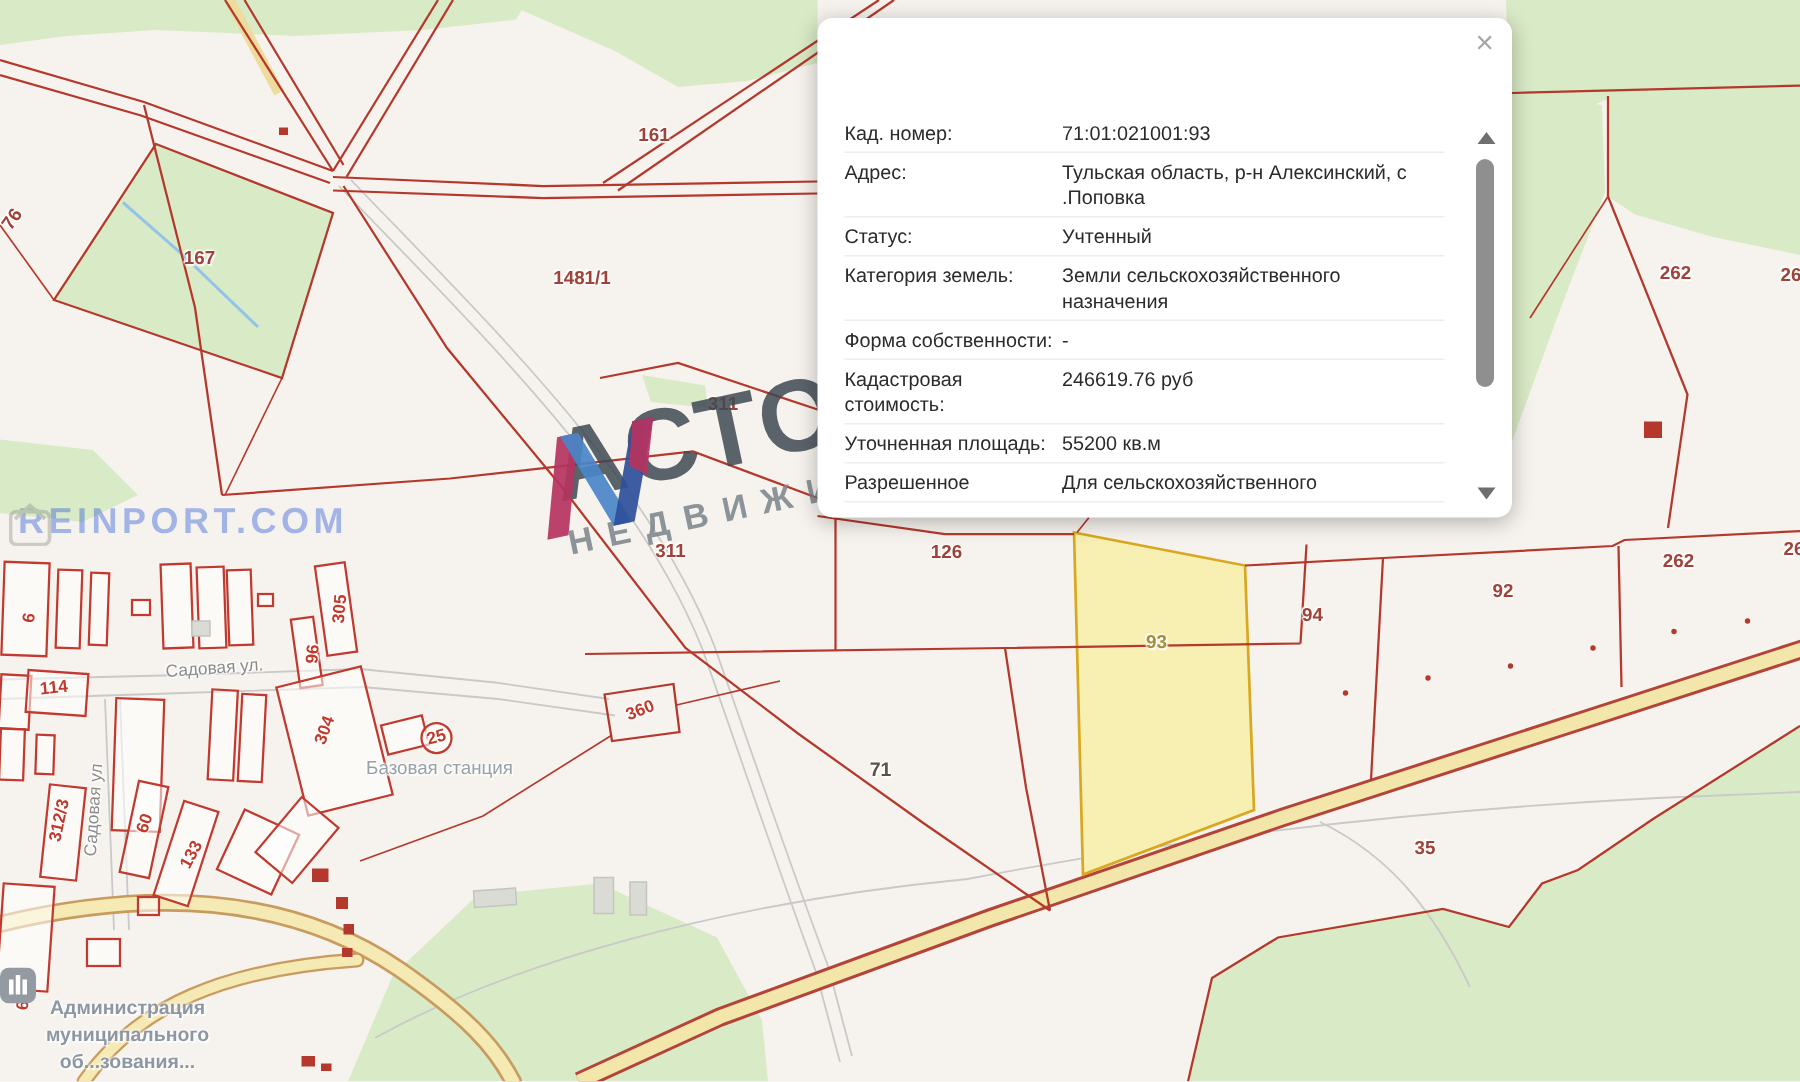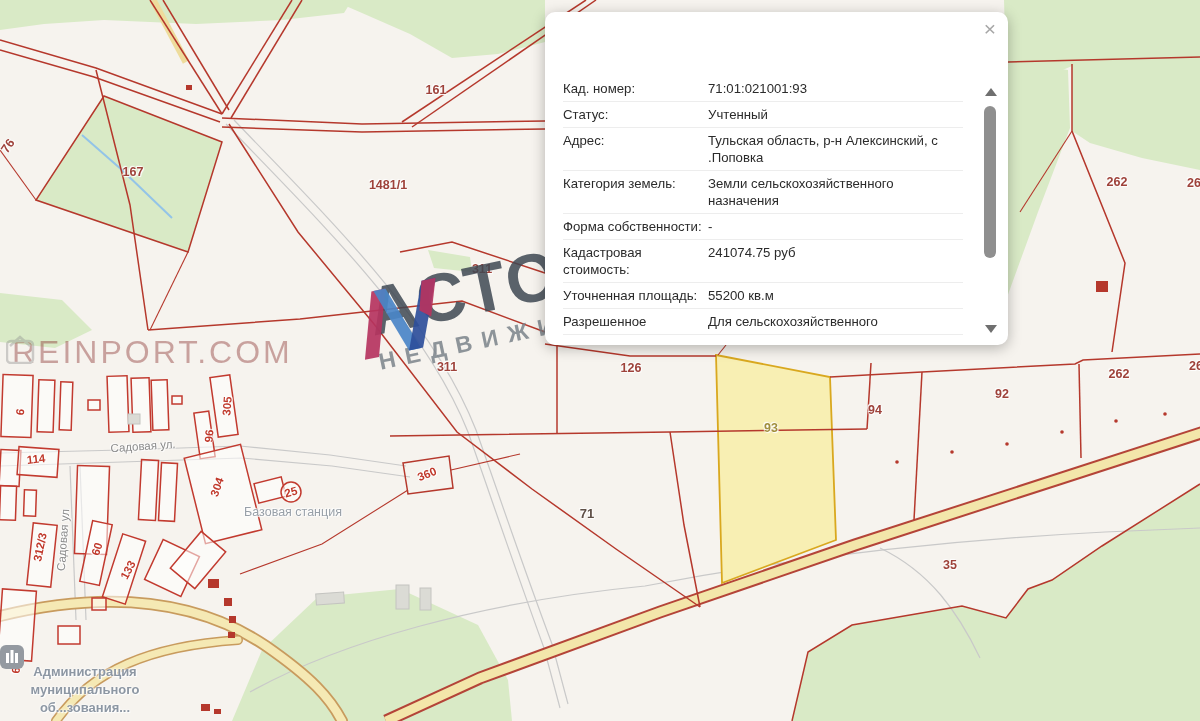--- a/index.html
+++ b/index.html
@@ -32,21 +32,21 @@
   .lbl-p{color:var(--lblred);font-size:12.5px;font-weight:700}
   .lbl-pv{color:var(--lblvil);font-size:11.5px;font-weight:700}
   .lbl-olive{color:#a18f3c;font-size:12.5px;font-weight:700}
   .lbl-dark{color:#5f5047;font-size:13px;font-weight:700}
   .lbl-street{color:#8b8b8b;font-size:11.5px;font-weight:400}
   .lbl-poi{color:#98a0a8;font-size:12.5px;font-weight:400}
 
   
   .wm-corner{position:absolute;left:6px;top:334px;display:flex;align-items:center;gap:6px;
     opacity:.38;pointer-events:none}
-  .wm-corner .txt{font-size:32px;font-weight:400;color:#7f1d1d;letter-spacing:3px}
+  .wm-corner .txt{font-size:24px;font-weight:700;color:#1d4ed8;letter-spacing:3px}
 
   
   .wm-brand{position:absolute;left:380px;top:270px;transform:rotate(-12deg);transform-origin:40px 160px;
     display:flex;align-items:flex-end;gap:14px;pointer-events:none}
   .wm-brand .logo{margin-bottom:-14px}
   .wm-brand .t1{font-size:68px;font-weight:800;letter-spacing:2px;color:rgba(62,72,82,.85);line-height:1}
   .wm-brand .t2{font-size:23px;font-weight:600;letter-spacing:10px;color:rgba(122,130,138,.85);margin-top:4px}
 
   
   .admin{position:absolute;left:0px;top:645px;width:170px;text-align:center;pointer-events:none}
@@ -279,38 +279,38 @@
   </div>
 
   <div class="popup">
     <div class="popup-close">×</div>
     <div class="popup-rows" id="popupRows">
         <div class="prow">
           <div class="plabel">Кад. номер:</div>
           <div class="pvalue">71:01:021001:93</div>
         </div>
         <div class="prow">
+          <div class="plabel">Адрес:</div>
+          <div class="pvalue">Тульская область, р-н Алексинский, с .Поповка</div>
+        </div>
+        <div class="prow">
           <div class="plabel">Статус:</div>
           <div class="pvalue">Учтенный</div>
         </div>
         <div class="prow">
-          <div class="plabel">Адрес:</div>
-          <div class="pvalue">Тульская область, р-н Алексинский, с .Поповка</div>
-        </div>
-        <div class="prow">
           <div class="plabel">Категория земель:</div>
           <div class="pvalue">Земли сельскохозяйственного назначения</div>
         </div>
         <div class="prow">
           <div class="plabel">Форма собственности:</div>
           <div class="pvalue">-</div>
         </div>
         <div class="prow">
           <div class="plabel">Кадастровая стоимость:</div>
-          <div class="pvalue">241074.75 руб</div>
+          <div class="pvalue">246619.76 руб</div>
         </div>
         <div class="prow">
           <div class="plabel">Уточненная площадь:</div>
           <div class="pvalue">55200 кв.м</div>
         </div>
         <div class="prow">
           <div class="plabel">Разрешенное</div>
           <div class="pvalue">Для сельскохозяйственного</div>
         </div>
       </div>

